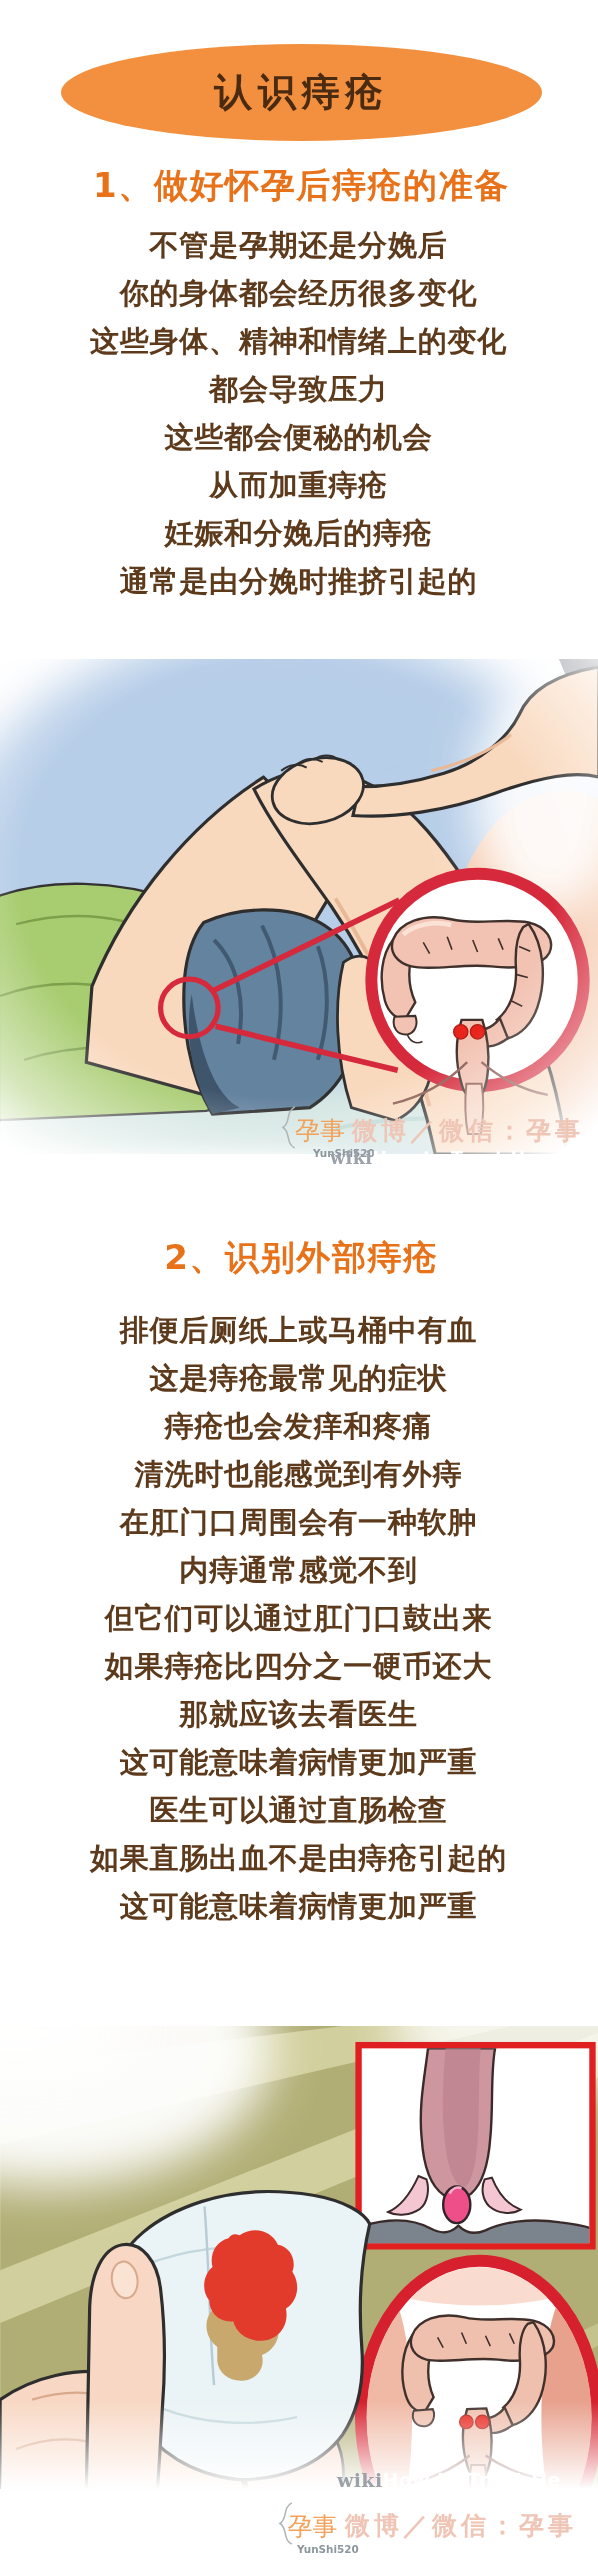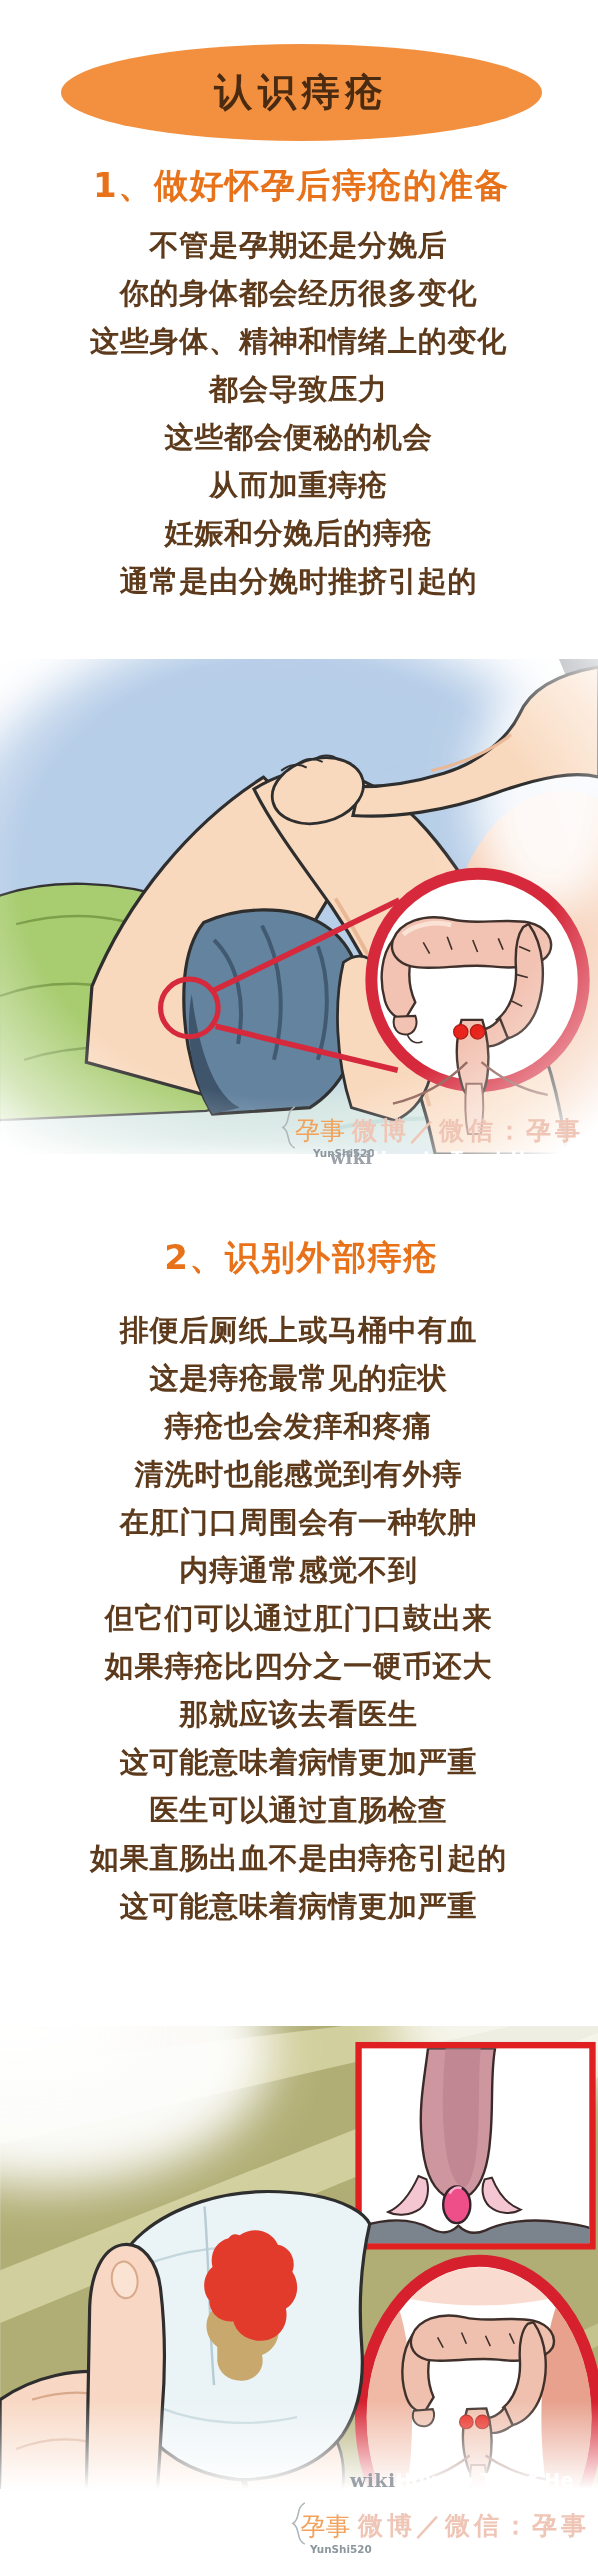--- a/index.html
+++ b/index.html
@@ -32,21 +32,21 @@
   #lines-2{top:1306px;}
   
   .illo{position:absolute;left:0;width:599px;}
   #illo-1{top:659px;height:495px;}
   #illo-2{top:2026px;height:463px;}
   .illo svg{display:block;}
   
   .wm{position:absolute;pointer-events:none;z-index:5;}
   .wm *{position:absolute;white-space:nowrap;}
   #wm-1{left:279px;top:1100px;width:311px;height:49px;}
-  #wm-2{left:286px;top:2467px;width:311px;height:80px;}
+  #wm-2{left:273px;top:2467px;width:311px;height:80px;}
   .wm .yun{font-size:10.4px;color:#8D979E;font-weight:bold;margin-top:44px;}
   .wm .wikimark{font-size:17.6px;font-weight:bold;letter-spacing:0.4px;}
   .wm .wikimark .w1{position:static;color:#9AA1A8;font-family:"DejaVu Serif","Liberation Serif",serif;}
   .wm .wikimark .w2{position:static;color:#ffffff;}
   .wm .logo{font-size:25px;font-weight:normal;color:#F2A25B;}
   .wm .social{font-size:25px;font-weight:bold;color:#EFC5B6;letter-spacing:4px;}
   #wm-1 .yun{left:34px;top:3.2px;}
   #wm-1 .wikimark{left:51px;top:-0.8px;margin-top:48px;}
   #wm-1 .brace{left:0;top:4.8px;}
   #wm-1 .logo{left:16px;top:14.4px;}

